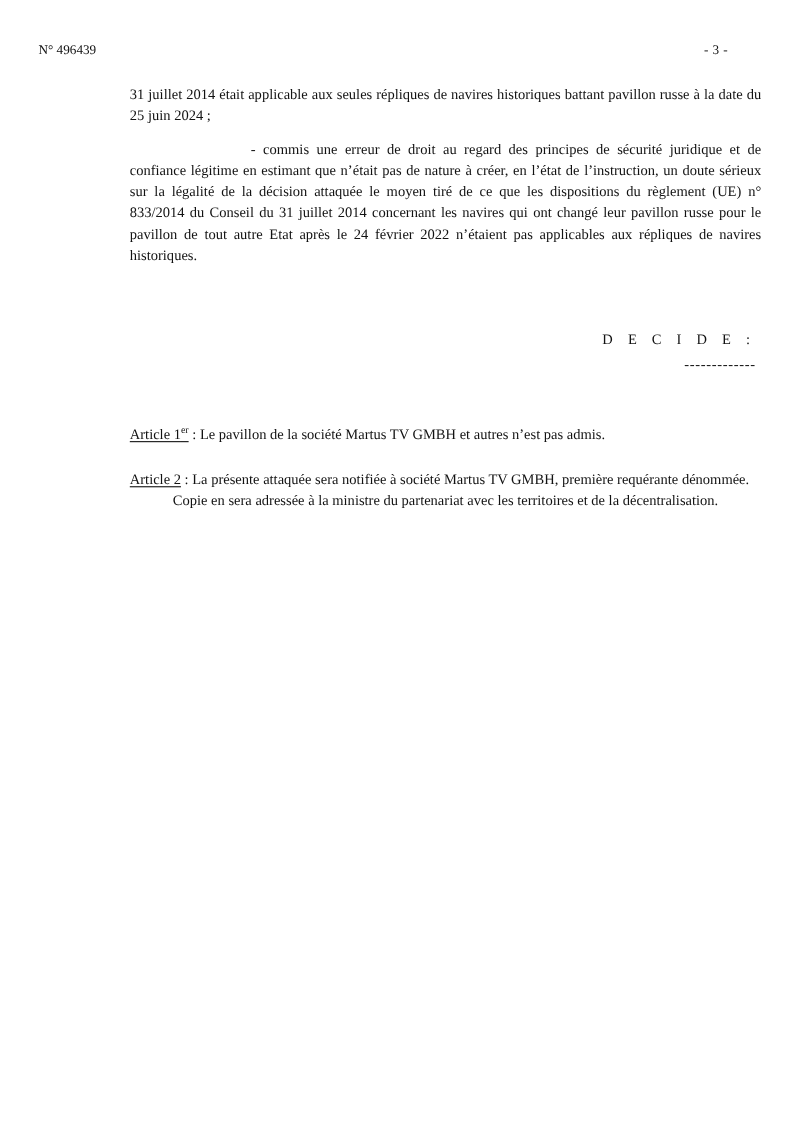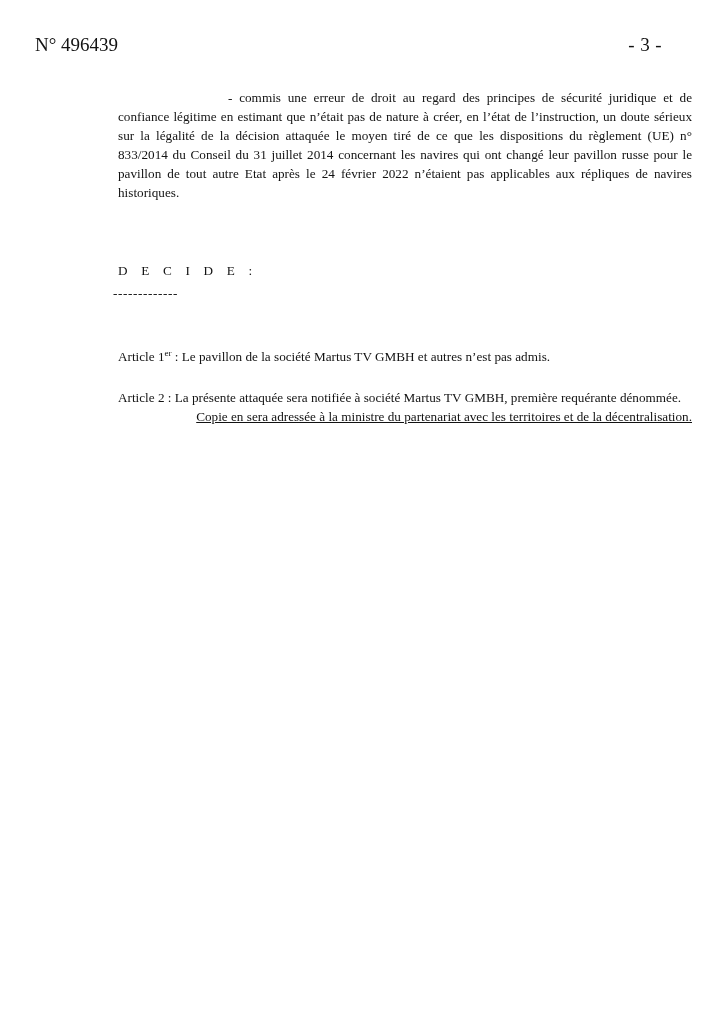--- a/index.html
+++ b/index.html
@@ -29,21 +29,21 @@
   
   .running-head {
     position: absolute;
     top: 36px;
     left: 35px;
     right: 62px;
     height: 18px;
     display: flex;
     align-items: flex-end;
     justify-content: space-between;
-    font-size: 19px;
+    font-size: 12px;
     line-height: 18px;
   }
   .doc-number { white-space: nowrap; }
   .page-number { white-space: nowrap; letter-spacing: 0.4px; }
 
   
   .content {
     position: absolute;
     top: 76px;
     left: 118px;
@@ -66,21 +66,21 @@
     padding-top: 21px;
     text-indent: 107px;
     font-size: 13.2px;
     line-height: 19.1px;
     text-align: left;
   }
 
   
   .decide-block {
     margin-top: 58px;
-    text-align: left;
+    text-align: right;
   }
   .decide-word {
     font-size: 13.2px;
     letter-spacing: 5.2px;
     line-height: 19px;
     display: block;
     padding-left: 5px;
     
     transform: translateX(-5px);
   }
@@ -99,24 +99,24 @@
     margin: 0;
     font-size: 13.2px;
     line-height: 19.1px;
     text-align: justify;
   }
   p.article + p.article { margin-top: 22px; }
   p.article-plain {
     margin: 0;
     font-size: 13.2px;
     line-height: 19.1px;
-    text-align: right;
-    text-decoration: underline;
+    text-align: center;
   }
   .art-label {
+    text-decoration: underline;
     text-underline-offset: 1.5px;
     text-decoration-thickness: from-font;
     white-space: nowrap;
   }
   .art-label sup {
     font-size: 0.68em;
     vertical-align: super;
     line-height: 0;
   }
 </style>
@@ -125,20 +125,21 @@
 
 <div class="page">
 
   <div class="running-head">
     <span class="doc-number">N° 496439</span>
     <span class="page-number">- 3 -</span>
   </div>
 
   <div class="content">
 
+    <p class="body-par first-block">31 juillet 2014 était applicable aux seules répliques de navires historiques battant pavillon russe à la date du 25 juin 2024 ;</p>
 
     <p class="body-par indent-dash">- commis une erreur de droit au regard des principes de sécurité juridique et de confiance légitime en estimant que n’était pas de nature à créer, en l’état de l’instruction, un doute sérieux sur la légalité de la décision attaquée le moyen tiré de ce que les dispositions du règlement (UE) n° 833/2014 du Conseil du 31 juillet 2014 concernant les navires qui ont changé leur pavillon russe pour le pavillon de tout autre Etat après le 24 février 2022 n’étaient pas applicables aux répliques de navires historiques.</p>
 
 
     <div class="decide-block">
       <span class="decide-word">D E C I D E :</span>
       <span class="decide-rule">-------------</span>
     </div>
 
     <div class="articles">

